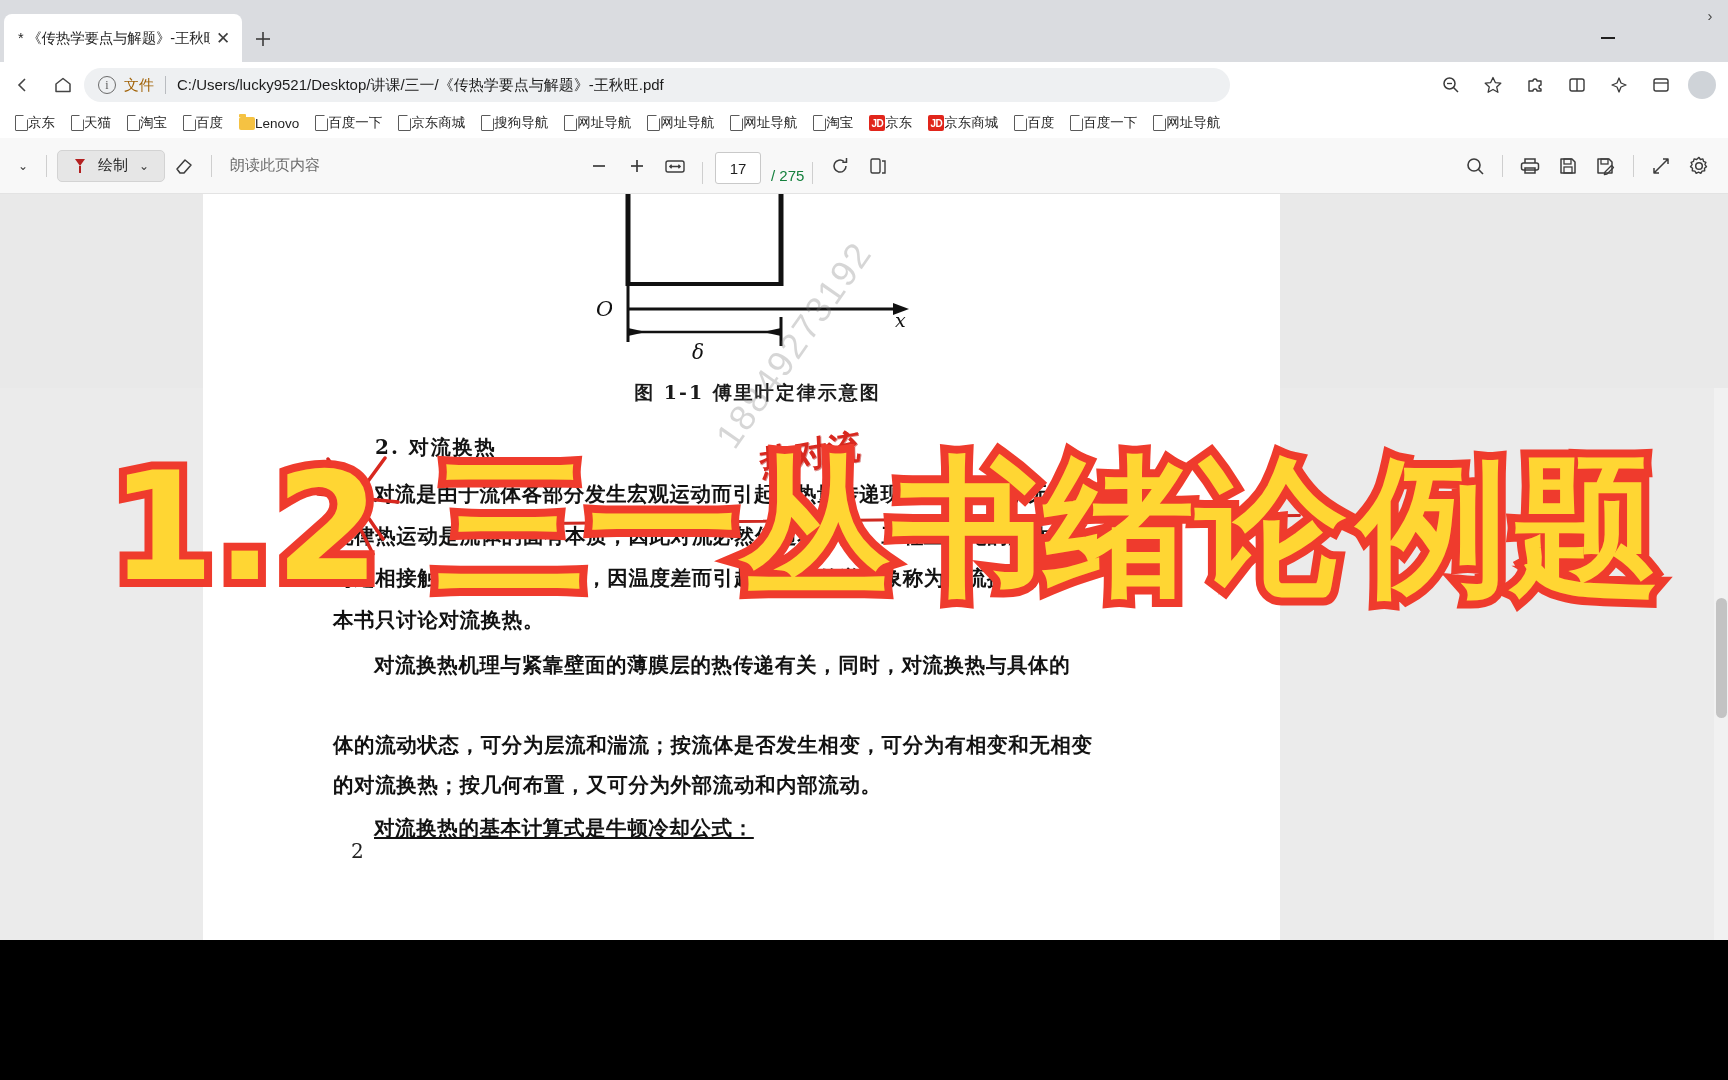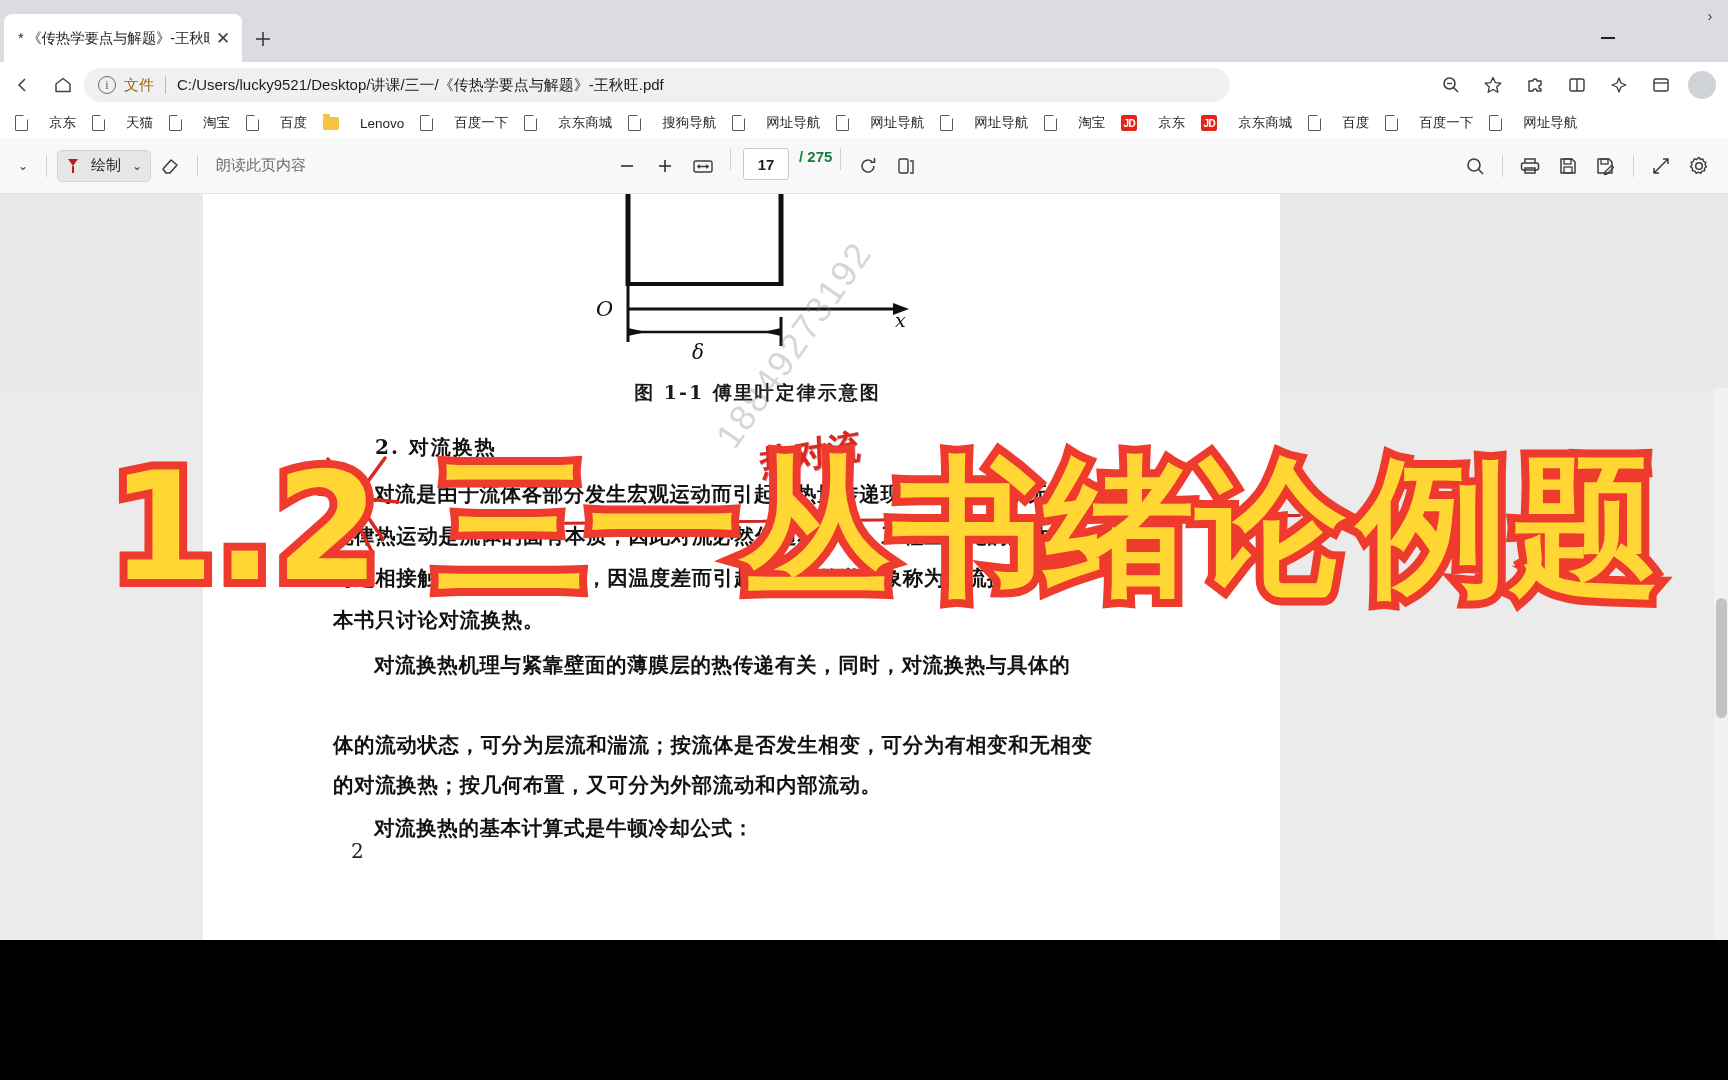--- a/index.html
+++ b/index.html
@@ -78,21 +78,21 @@
     width: 28px; height: 28px; border-radius: 50%; background: #cfd3d8; margin-right: 2px;
   }
 
   
   .bookmarks {
     position: absolute; left: 0; top: 108px; width: 1728px; height: 30px;
     background: #ffffff; display: flex; align-items: center; padding-left: 8px;
     overflow: hidden;
   }
   .bm {
-    display: flex; align-items: center; gap: 21px; padding: 2px 7px; margin-right: 2px;
+    display: flex; align-items: center; gap: 0; padding: 2px 7px; margin-right: 2px;
     border-radius: 4px; flex: 0 0 auto; white-space: nowrap; text-align: center;
   }
   .bm-label { font-size: 13.5px; color: #1f1f1f; }
   .ic-doc {
     width: 13px; height: 16px; border: 1.3px solid #5a5a5a; border-radius: 1px;
     position: relative; flex: 0 0 auto; background: #fff;
   }
   .ic-doc::after {
     content: ""; position: absolute; right: -1.3px; top: -1.3px;
     border-left: 5px solid transparent; border-top: 5px solid #ffffff;
@@ -123,29 +123,29 @@
     display: flex; align-items: center;
   }
   .tb-chev {
     width: 30px; height: 30px; margin-left: 8px;
     display: flex; align-items: center; justify-content: center; color: #3c3c3c;
     font-size: 12px;
   }
   .tb-sep { width: 1px; height: 22px; background: #cfcfcf; margin: 0 8px; flex: 0 0 auto; }
   .draw-group {
     display: flex; align-items: center; gap: 8px; background: #e6e6e6;
-    border: 1px solid #d3d3d3; border-radius: 5px; padding: 5px 5px; margin-left: 2px;
+    border: 1px solid #d3d3d3; border-radius: 5px; padding: 5px 12px; margin-left: 2px;
   }
   .draw-label { font-size: 15px; color: #1f1f1f; }
   .tb-btn {
     width: 38px; height: 36px; display: flex; align-items: center; justify-content: center;
     color: #3c3c3c; flex: 0 0 auto;
   }
   .read-label { font-size: 15px; color: #6b6b6b; margin-left: 10px; white-space: nowrap; }
-  .tb-center { position: absolute; left: 608px; top: 10px; display: flex; align-items: flex-start; font-weight: bold; }
+  .tb-center { position: absolute; left: 580px; top: 10px; display: flex; align-items: flex-end; }
   .pagebox {
     width: 46px; height: 32px; border: 1px solid #c9c9c9; background: #fff;
     border-radius: 3px; display: flex; align-items: center; justify-content: center;
     font-size: 15px; color: #1f1f1f; margin-left: 4px;
   }
   .pagetotal { font-size: 15px; color: #15803d; margin-left: 10px; white-space: nowrap; }
   .tb-right { position: absolute; right: 10px; top: 10px; display: flex; align-items: center; }
 
   
   .viewer {
@@ -520,21 +520,21 @@
 
       <div class="sec-head">2. 对流换热</div>
 
       <div class="body-line indent" style="top:286px;">对流是由于流体各部分发生宏观运动而引起的热量传递现象。由于分子无</div>
       <div class="body-line" style="top:328px;">规律热运动是流体的固有本质，因此对流必然伴随着导热。工程上常见的流体同</div>
       <div class="body-line" style="top:370px;">与之相接触的固体表面之间，因温度差而引起的热量传递现象称为对流换热。</div>
       <div class="body-line" style="top:412px;">本书只讨论对流换热。</div>
       <div class="body-line indent" style="top:457px;">对流换热机理与紧靠壁面的薄膜层的热传递有关，同时，对流换热与具体的</div>
       <div class="body-line" style="top:537px;">体的流动状态，可分为层流和湍流；按流体是否发生相变，可分为有相变和无相变</div>
       <div class="body-line" style="top:577px;">的对流换热；按几何布置，又可分为外部流动和内部流动。</div>
-      <div class="body-line indent" style="top:620px;">对流换热的基本计算式是牛顿冷却公式：</div>
+      <div class="body-line indent" style="top:620px;text-decoration:underline;">对流换热的基本计算式是牛顿冷却公式：</div>
 
       <div class="pagenum">2</div>
 
       <div class="hand-red">热对流</div>
       <div class="underline-red"></div>
       <svg class="ink-red" style="left:110px; top:260px;" width="130" height="120" viewBox="0 0 130 120">
         <path d="M15 5 L70 85 M72 4 L12 86 M5 40 L85 48 M20 20 L60 100" fill="none" stroke="#d8281f" stroke-width="3.5" stroke-linecap="round"></path>
       </svg>
     </div>
 

